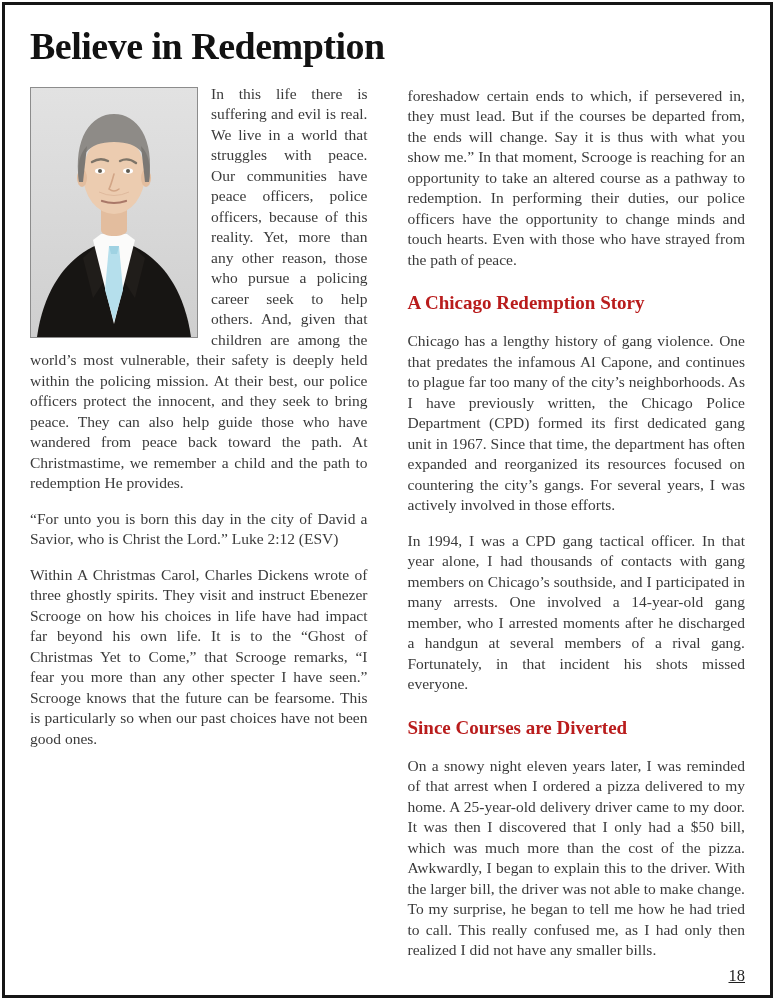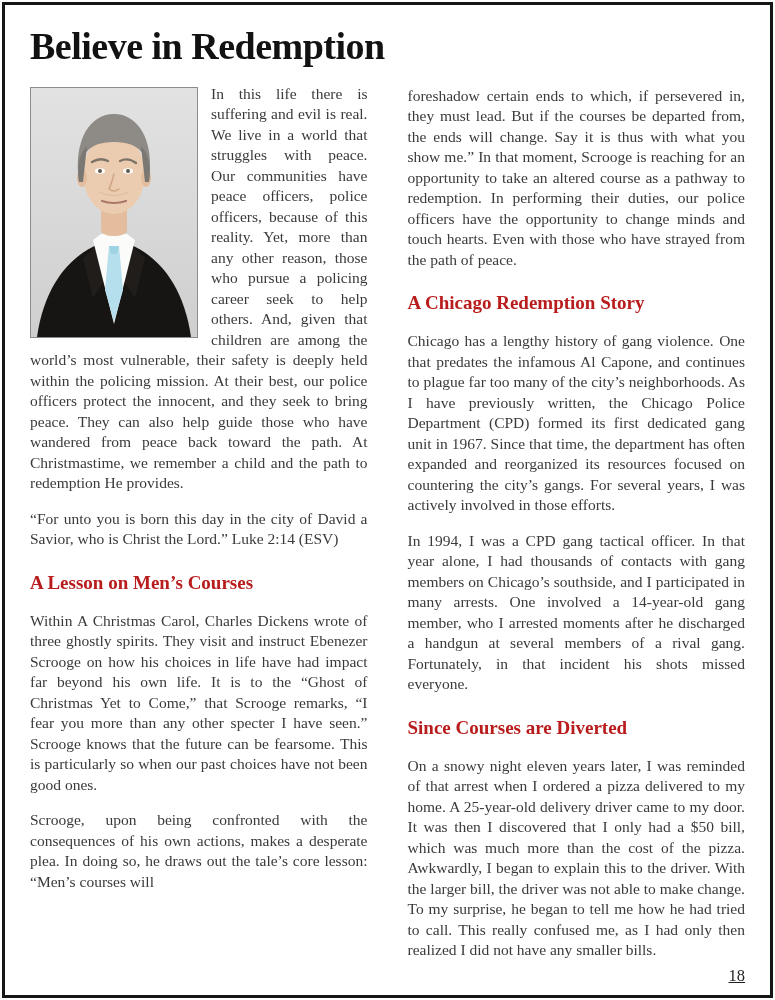--- a/index.html
+++ b/index.html
@@ -135,24 +135,22 @@
             <ellipse cx="97" cy="83" rx="5" ry="2.8" fill="#ffffff"></ellipse>
             <circle cx="97" cy="83" r="2" fill="#5d594f"></circle>
 
             <path d="M83,86 q-3,11 -5,15 q5,4 10,0" stroke="#d2a586" stroke-width="1.6" fill="none" stroke-linecap="round"></path>
 
             <path d="M71,113 q12,4 24,0" stroke="#a97868" stroke-width="2.2" fill="none" stroke-linecap="round"></path>
             <path d="M68,104 q15,7 30,0" stroke="#d8b094" stroke-width="1" fill="none" opacity="0.7"></path>
           </svg>
         </div>
         <p class="body-p">In this life there is suffering and evil is real. We live in a world that struggles with peace. Our communities have peace officers, police officers, because of this reality. Yet, more than any other reason, those who pursue a policing career seek to help others. And, given that children are among the world’s most vulnerable, their safety is deeply held within the policing mission. At their best, our police officers protect the innocent, and they seek to bring peace. They can also help guide those who have wandered from peace back toward the path. At Christmastime, we remember a child and the path to redemption He provides.</p>
-        <p class="body-p">“For unto you is born this day in the city of David a Savior, who is Christ the Lord.” Luke 2:14 (ESV)</p>
-        <h2 class="section-heading">A Lesson on Men’s Courses</h2>
+        <p class="body-p">“For unto you is born this day in the city of David a Savior, who is Christ the Lord.” Luke 2:12 (ESV)</p>
         <p class="body-p">Within A Christmas Carol, Charles Dickens wrote of three ghostly spirits. They visit and instruct Ebenezer Scrooge on how his choices in life have had impact far beyond his own life. It is to the “Ghost of Christmas Yet to Come,” that Scrooge remarks, “I fear you more than any other specter I have seen.” Scrooge knows that the future can be fearsome. This is particularly so when our past choices have not been good ones.</p>
-        <p class="body-p">Scrooge, upon being confronted with the consequences of his own actions, makes a desperate plea. In doing so, he draws out the tale’s core lesson: “Men’s courses will</p>
       </div>
 
       <div class="col">
         <p class="body-p" style="margin-top:2px">foreshadow certain ends to which, if persevered in, they must lead. But if the courses be departed from, the ends will change. Say it is thus with what you show me.” In that moment, Scrooge is reaching for an opportunity to take an altered course as a pathway to redemption. In performing their duties, our police officers have the opportunity to change minds and touch hearts. Even with those who have strayed from the path of peace.</p>
         <h2 class="section-heading">A Chicago Redemption Story</h2>
         <p class="body-p">Chicago has a lengthy history of gang violence. One that predates the infamous Al Capone, and continues to plague far too many of the city’s neighborhoods. As I have previously written, the Chicago Police Department (CPD) formed its first dedicated gang unit in 1967. Since that time, the department has often expanded and reorganized its resources focused on countering the city’s gangs. For several years, I was actively involved in those efforts.</p>
         <p class="body-p">In 1994, I was a CPD gang tactical officer. In that year alone, I had thousands of contacts with gang members on Chicago’s southside, and I participated in many arrests. One involved a 14-year-old gang member, who I arrested moments after he discharged a handgun at several members of a rival gang. Fortunately, in that incident his shots missed everyone.</p>
         <h2 class="section-heading">Since Courses are Diverted</h2>
         <p class="body-p">On a snowy night eleven years later, I was reminded of that arrest when I ordered a pizza delivered to my home. A 25-year-old delivery driver came to my door. It was then I discovered that I only had a $50 bill, which was much more than the cost of the pizza. Awkwardly, I began to explain this to the driver. With the larger bill, the driver was not able to make change. To my surprise, he began to tell me how he had tried to call. This really confused me, as I had only then realized I did not have any smaller bills.</p>
       </div>

